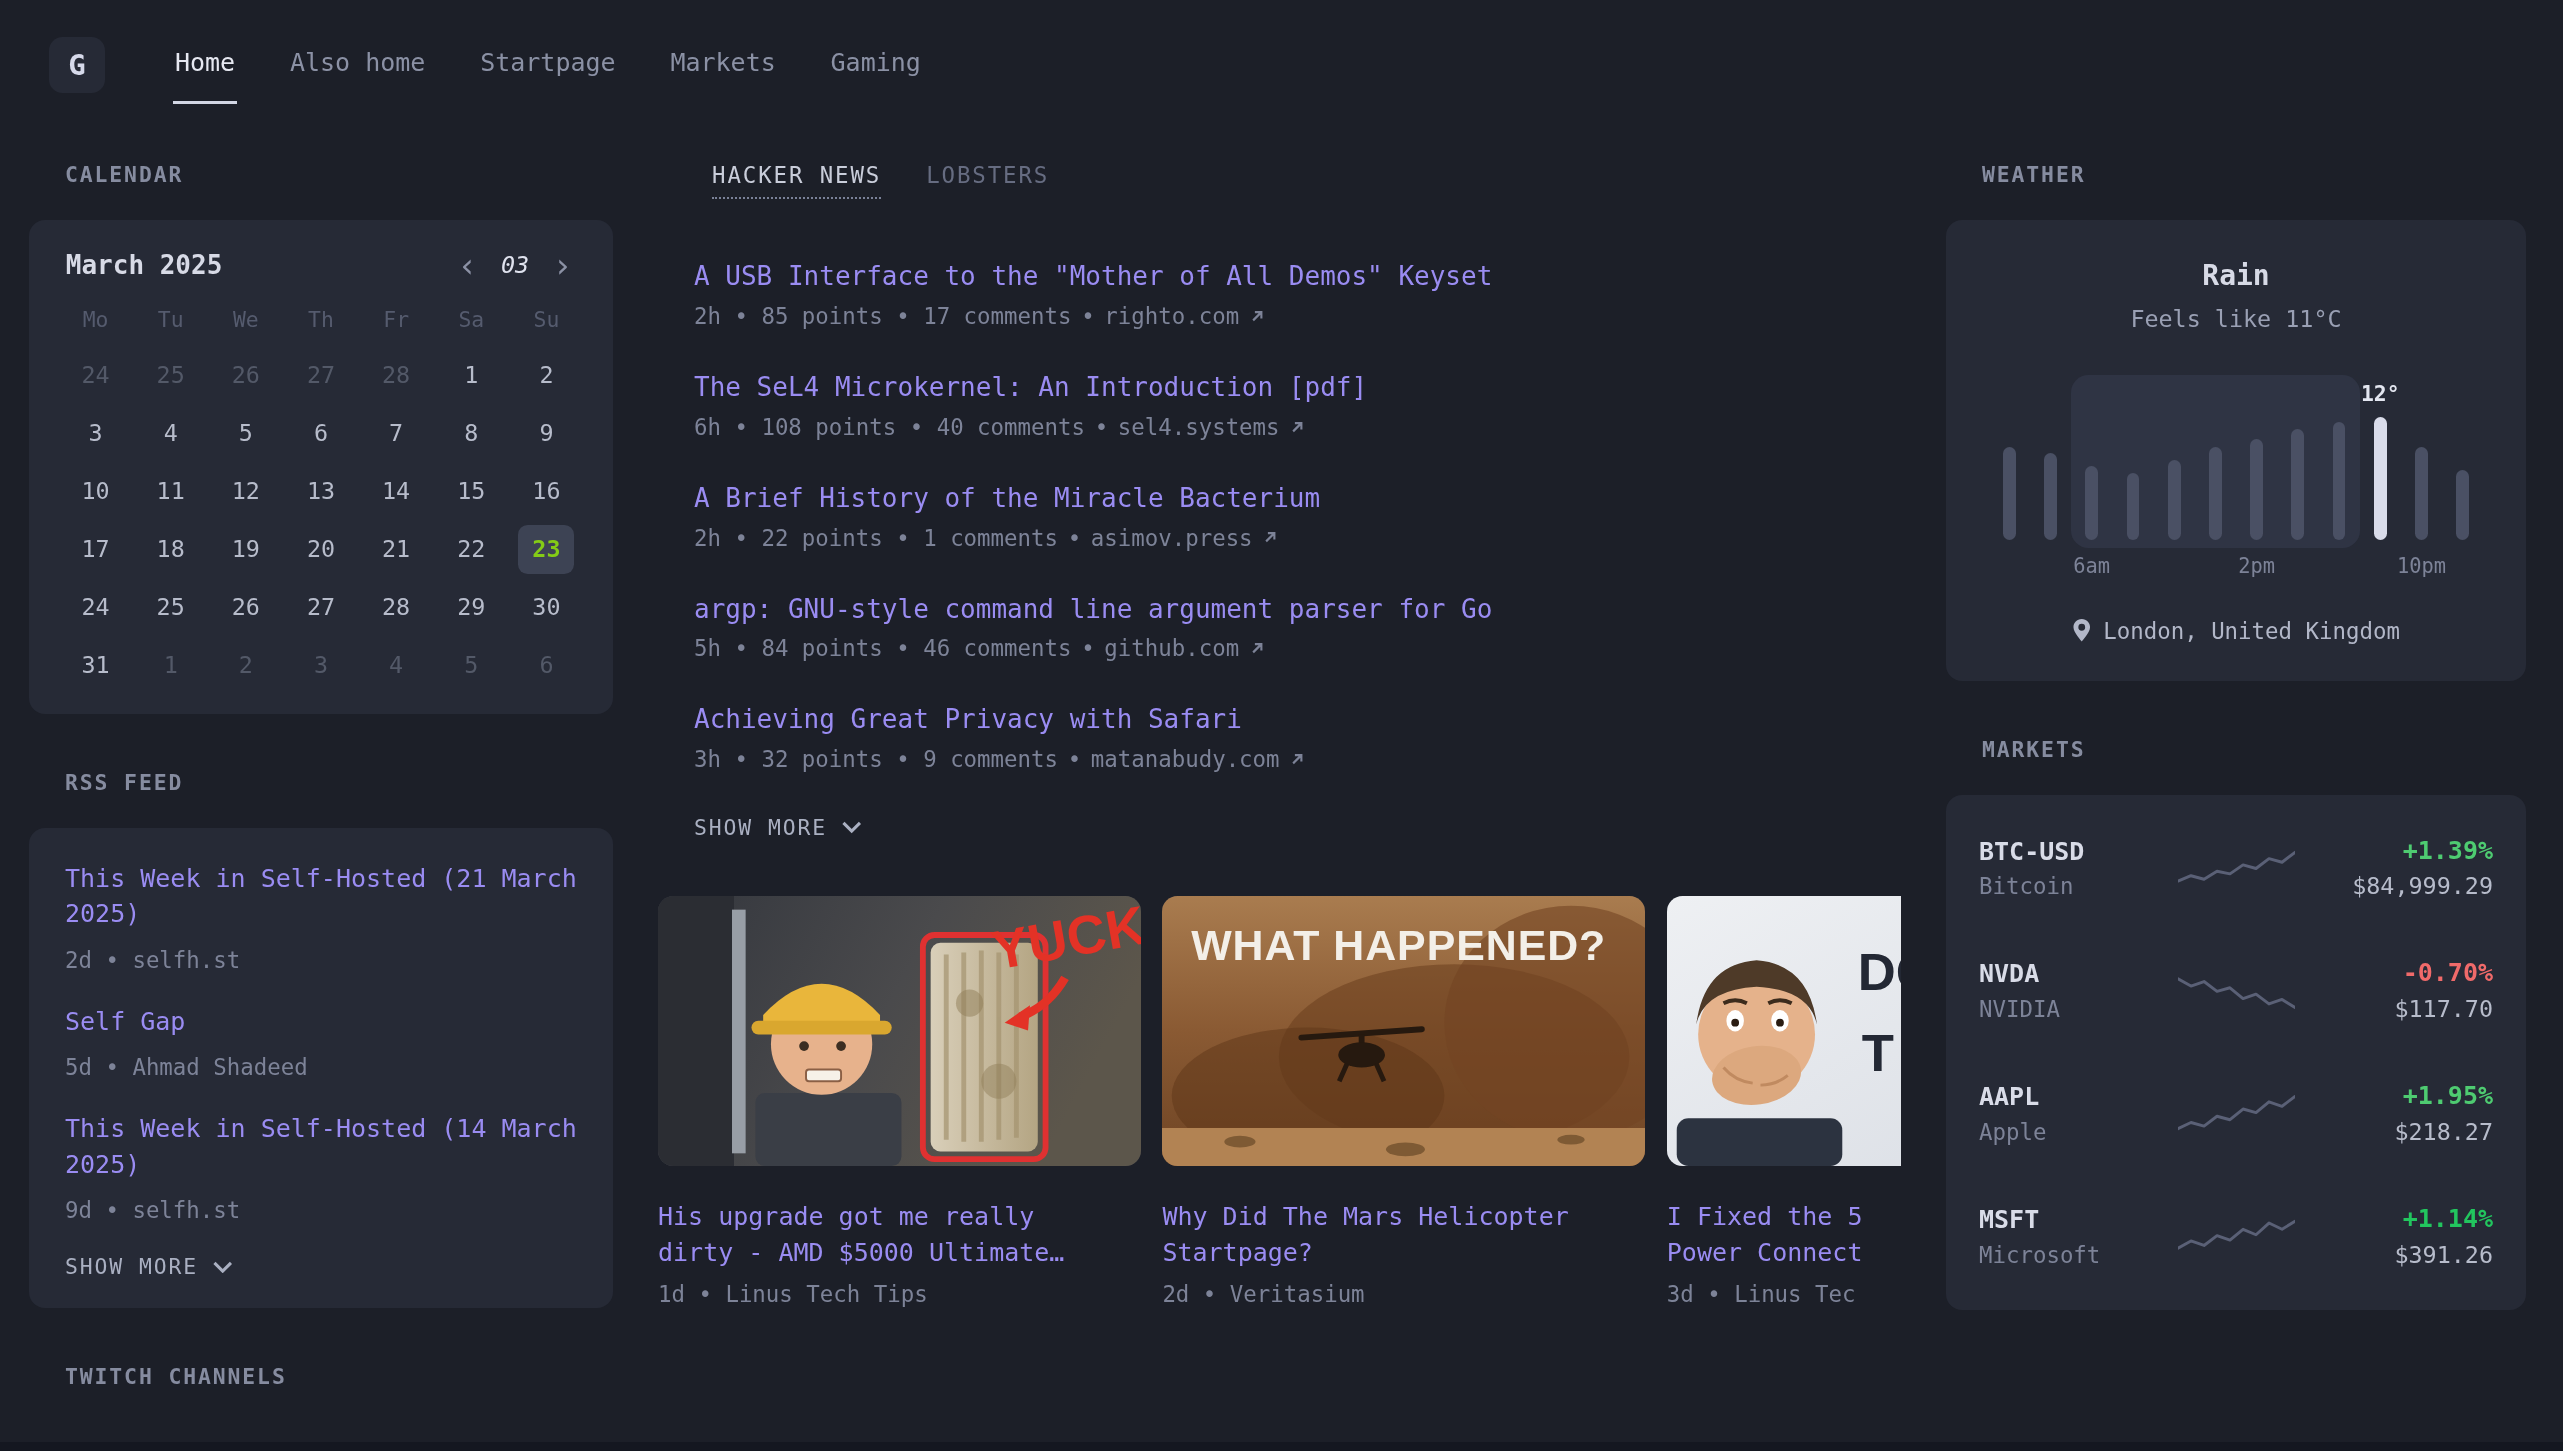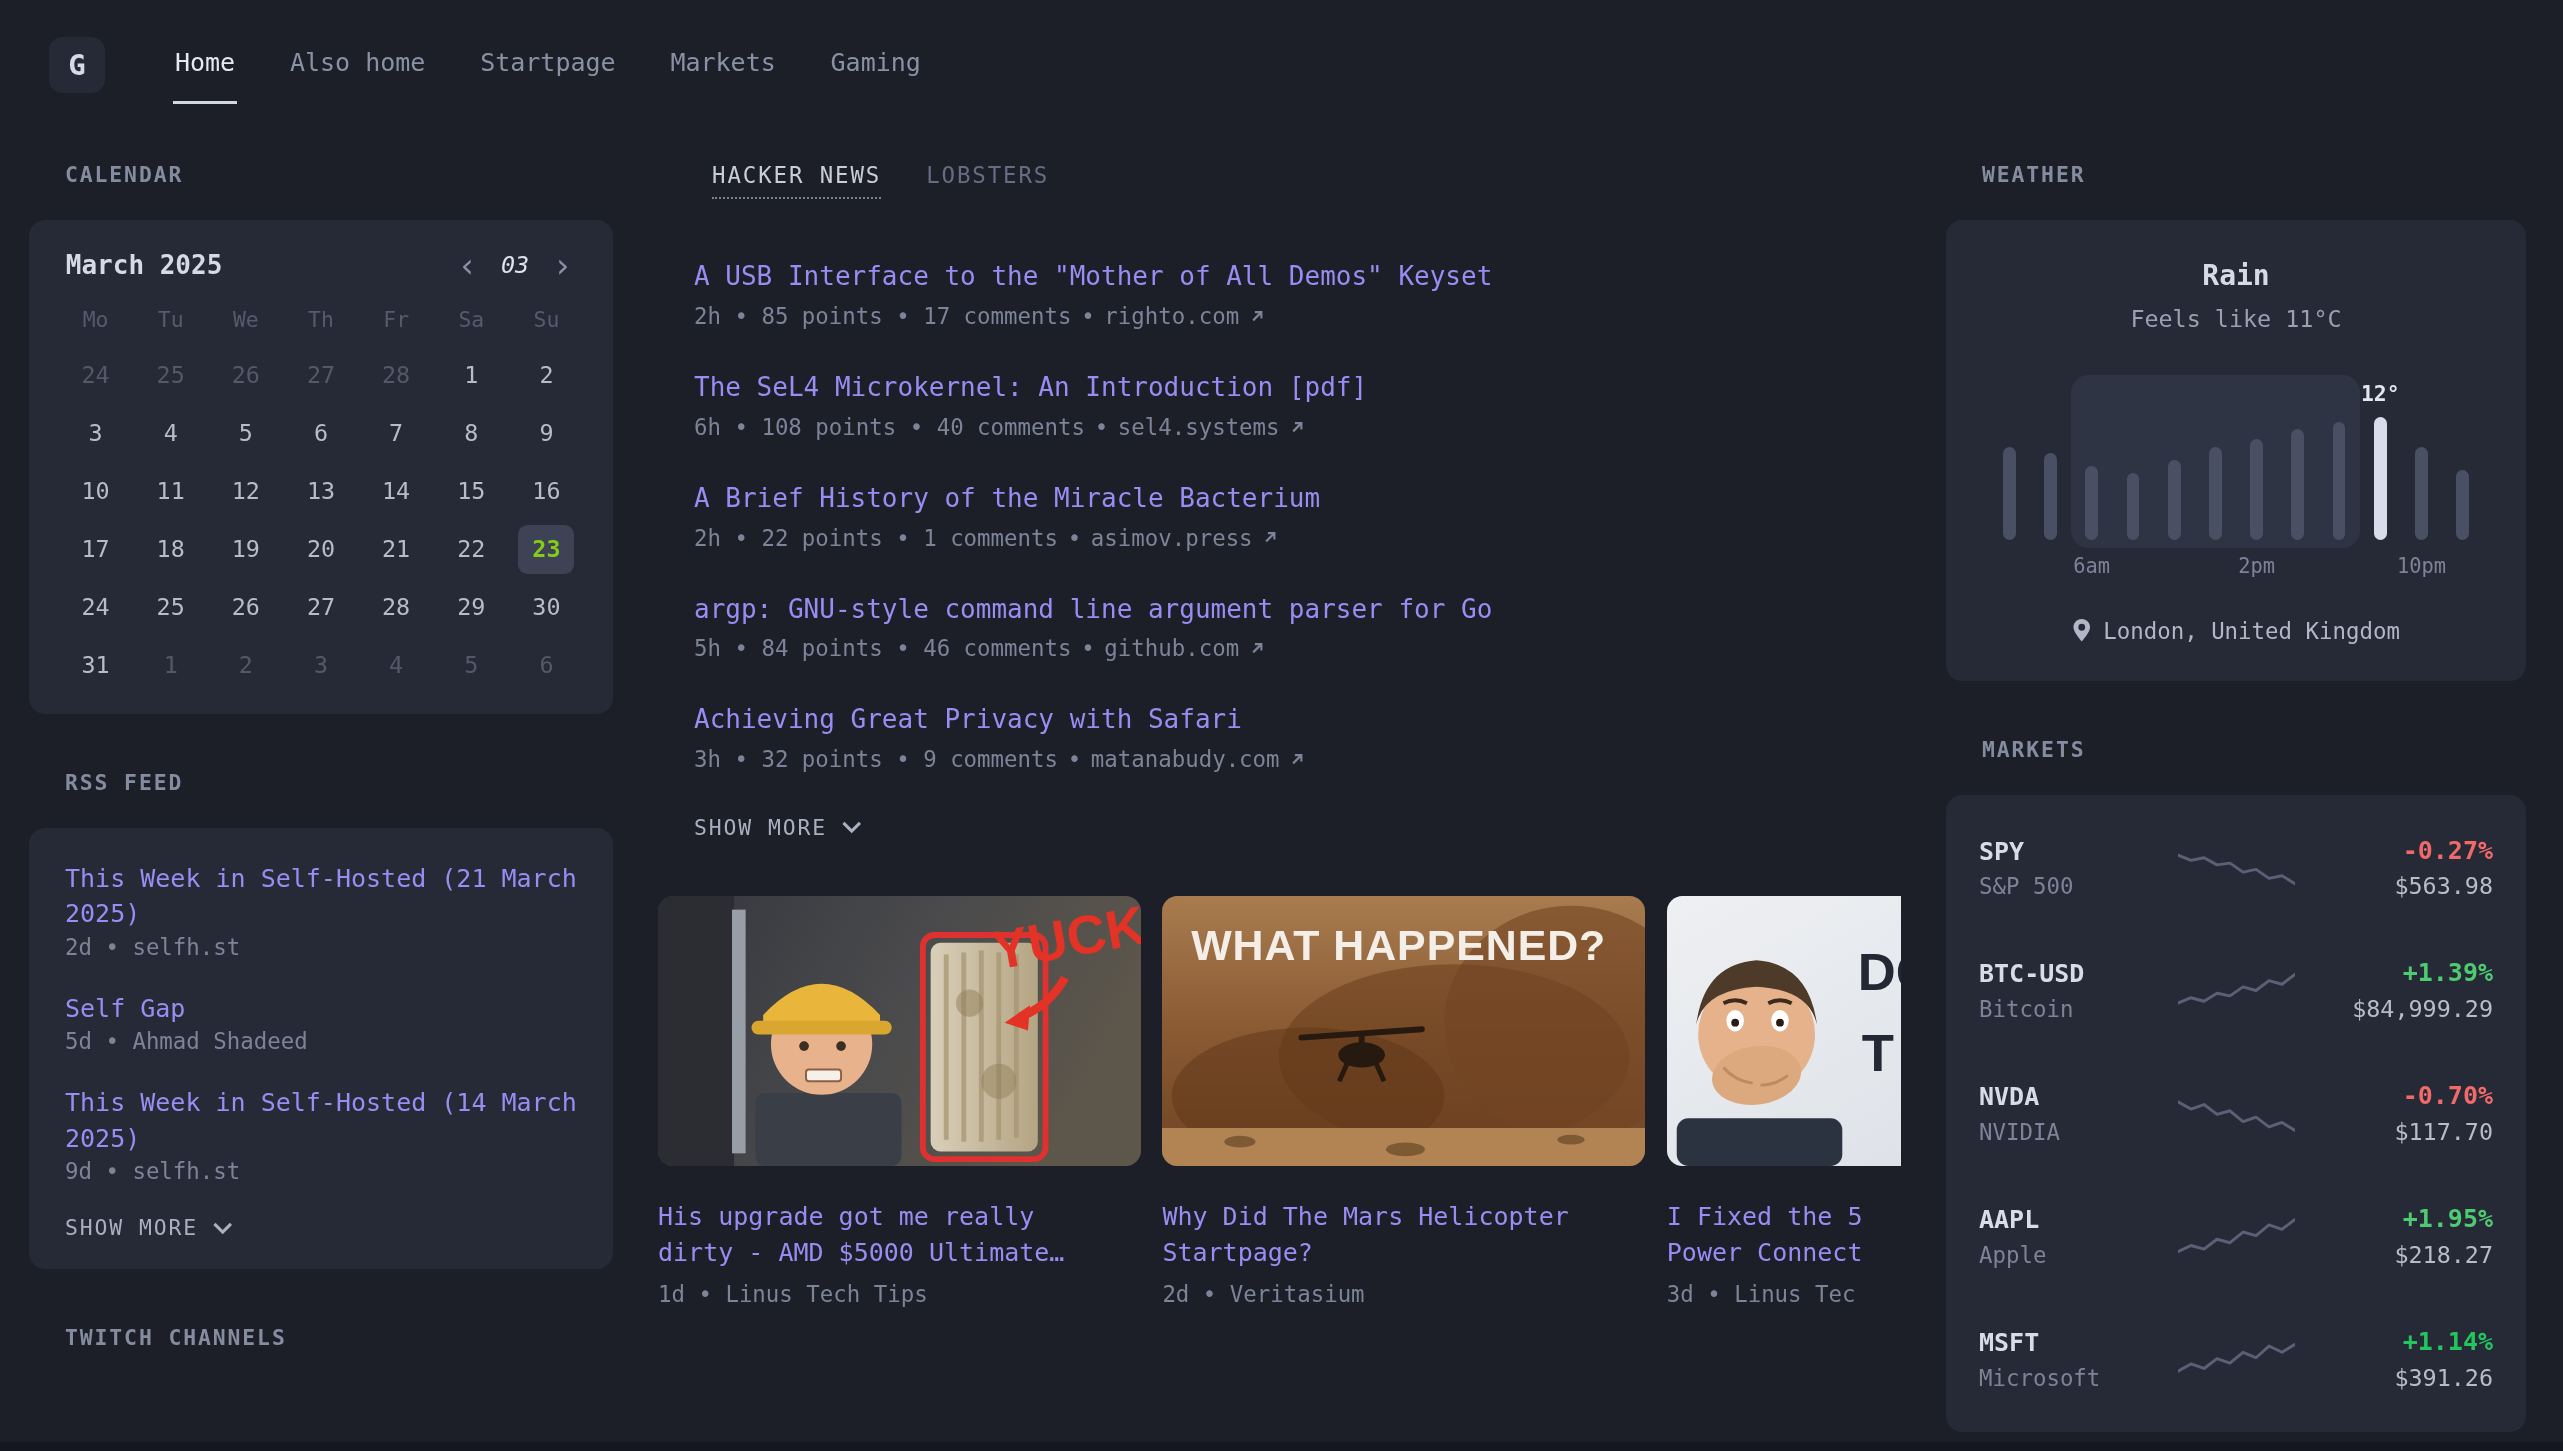--- a/index.html
+++ b/index.html
@@ -41,21 +41,21 @@
   .cal-weekday{height:53px;display:flex;align-items:center;justify-content:center;font-size:21.4px;color:var(--dim);}
   .cal-day{height:58px;display:flex;align-items:center;justify-content:center;font-size:23.4px;color:#b7bccb;}
   .cal-day.out{color:#535968;}
   .cal-day .pill{display:flex;align-items:center;justify-content:center;width:56px;height:49px;border-radius:9.7px;}
   .cal-day.selected .pill{background:#3d4354;color:#84cc16;font-weight:700;}
 
   
   .rss-card{padding:33px 36px 29px;}
   .feed-item{margin-bottom:31px;}
   .feed-title{display:block;font-size:25px;line-height:1.42;color:var(--accent);cursor:pointer;text-decoration:none;}
-  .feed-meta{font-size:22.4px;color:var(--muted);margin-top:2px;}
+  .feed-meta{font-size:22.4px;color:var(--muted);margin-top:15px;}
   .show-more{display:inline-flex;align-items:center;gap:13.6px;font-size:21.4px;letter-spacing:1.9px;color:#aab0c2;cursor:pointer;}
   .chev-down{width:21.4px;height:12.7px;stroke:#aab0c2;fill:none;stroke-width:2.4;}
 
   
   .news-tabs{display:flex;gap:45px;margin-left:54px;}
   .news-tab{font-size:22.4px;letter-spacing:1.9px;color:#c9cdda;padding-bottom:9.7px;border-bottom:2.9px dotted #7a8198;cursor:pointer;}
   .news-tab.inactive{color:#666c81;border-bottom-color:transparent;}
   .news-list{margin:62px 0 0 36px;}
   .news-item{margin-bottom:43px;}
   .news-title{display:block;font-size:26px;color:var(--accent);cursor:pointer;text-decoration:none;}
@@ -525,35 +525,20 @@
             <span>London, United Kingdom</span>
           </div>
         </div>
       </section>
 
       <section class="section">
         <div class="section-label">MARKETS</div>
         <div class="card markets-card">
           <div>
 
-          <div class="market-row">
-                <div class="m-left">
-                  <div class="m-symbol">SPY</div>
-                  <div class="m-name">S&amp;P 500</div>
-                </div>
-                <div class="m-spark">
-                  <svg viewBox="0 0 120 46" width="117" height="45">
-                    <polyline fill="none" stroke="#5a6076" stroke-width="3" stroke-linejoin="round" stroke-linecap="round" points="0.0,9.2 13.3,14.7 26.7,12.0 40.0,19.3 53.3,17.5 66.7,26.7 80.0,23.9 93.3,33.1 106.7,30.4 120.0,38.6"></polyline>
-                  </svg>
-                </div>
-                <div class="m-right">
-                  <div class="m-change" style="color: rgb(240, 106, 106);">-0.27%</div>
-                  <div class="m-price">$563.98</div>
-                </div>
-              </div>
               <div class="market-row">
                 <div class="m-left">
                   <div class="m-symbol">BTC-USD</div>
                   <div class="m-name">Bitcoin</div>
                 </div>
                 <div class="m-spark">
                   <svg viewBox="0 0 120 46" width="117" height="45">
                     <polyline fill="none" stroke="#5a6076" stroke-width="3" stroke-linejoin="round" stroke-linecap="round" points="0.0,35.9 13.3,30.4 26.7,34.0 40.0,25.8 53.3,28.5 66.7,19.3 80.0,23.0 93.3,12.9 106.7,16.6 120.0,6.4"></polyline>
                   </svg>
                 </div>

